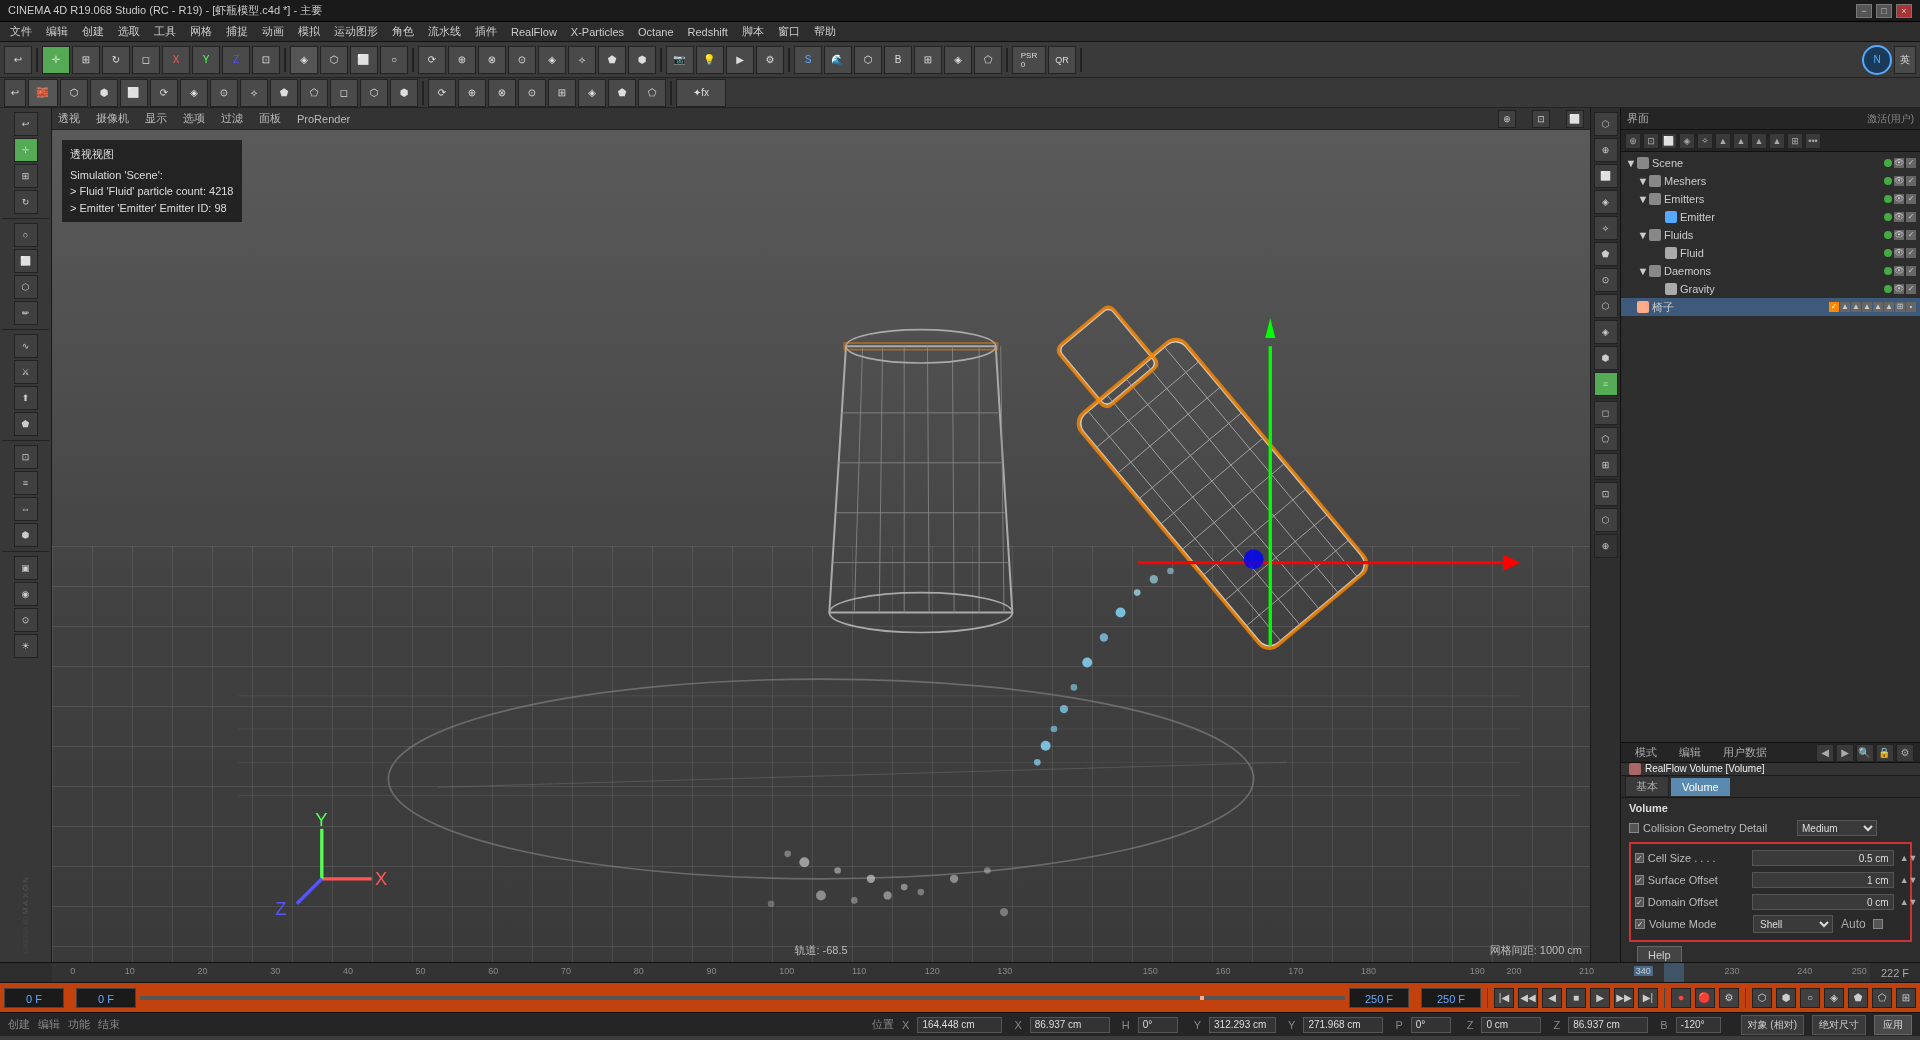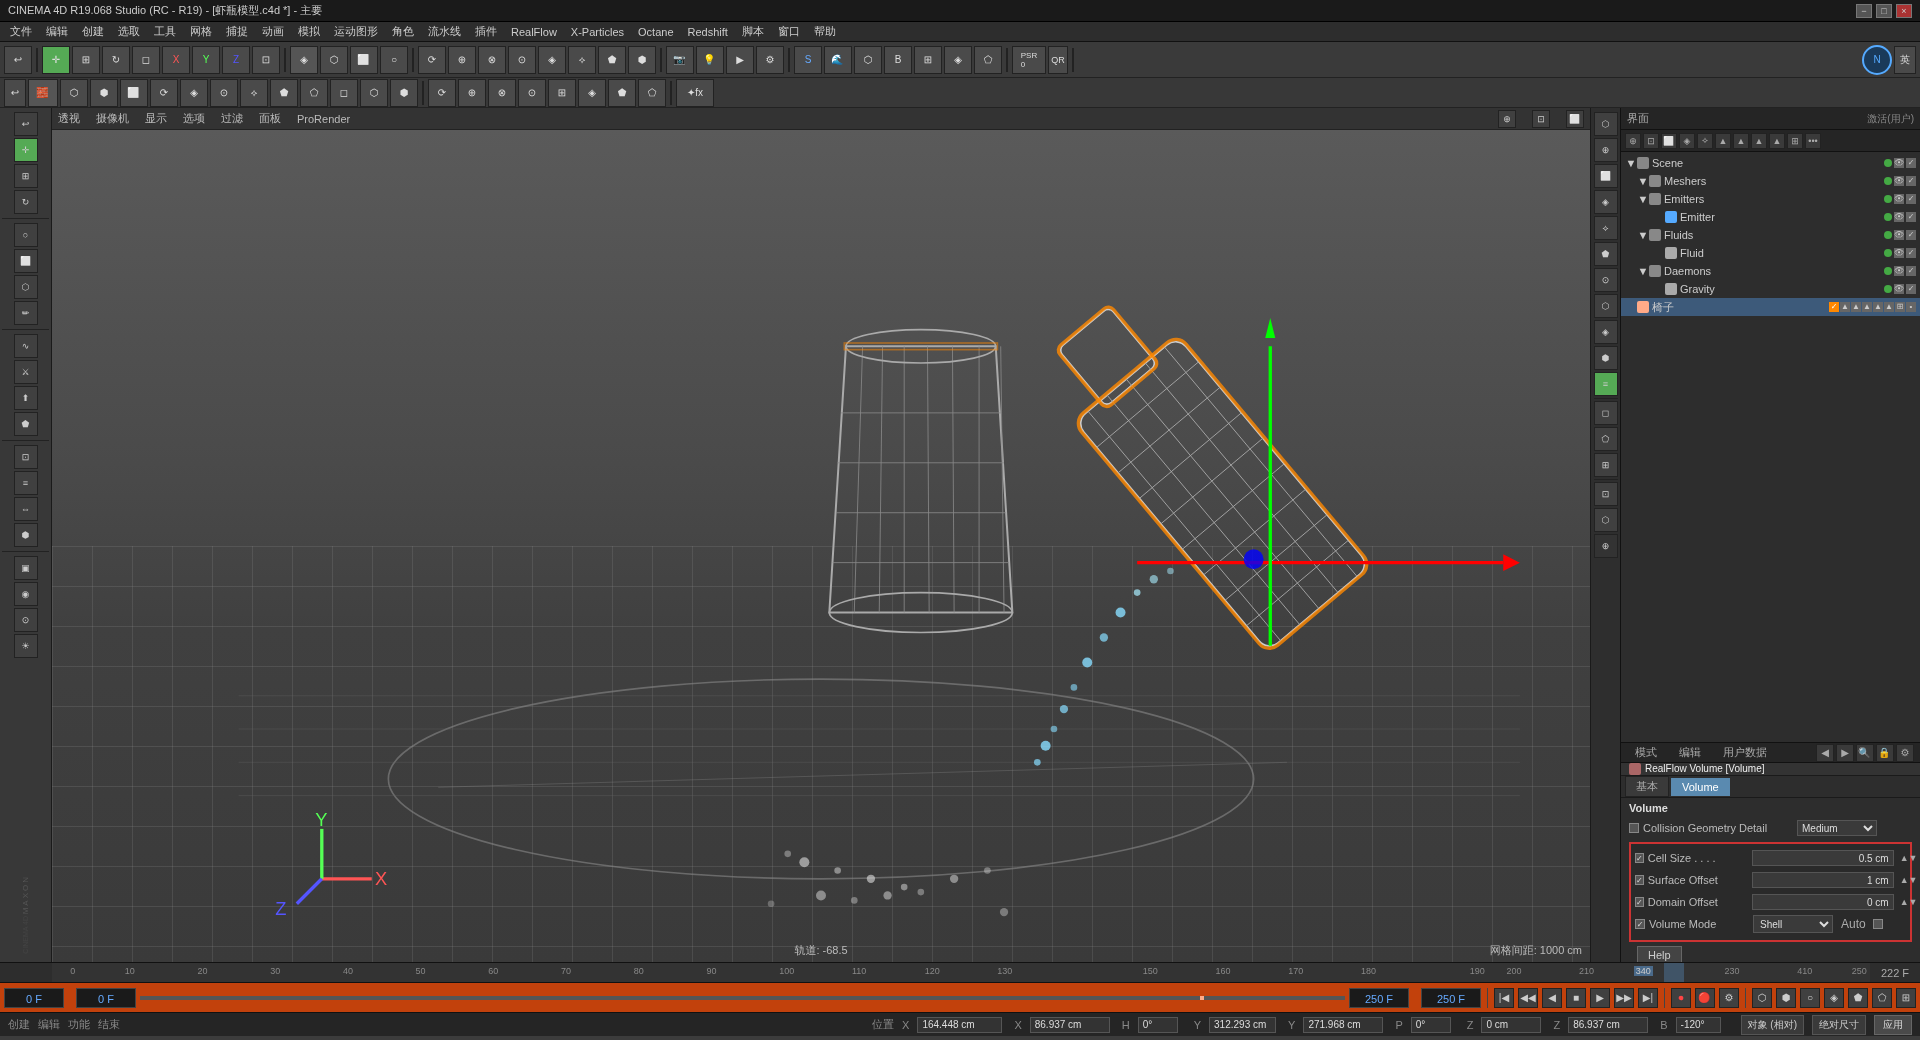--- a/index.html
+++ b/index.html
@@ -693,21 +693,21 @@
 
   <div class="tool-btn" style="color:#6af;">S</div>
   <div class="tool-btn">🌊</div>
   <div class="tool-btn">⬡</div>
   <div class="tool-btn">B</div>
   <div class="tool-btn">⊞</div>
   <div class="tool-btn">◈</div>
   <div class="tool-btn">⬠</div>
   <div class="tool-separator"></div>
   <div class="tool-btn" style="font-size:8px;width:34px;">PSR<br style="line-height:0">0</div>
-  <div class="tool-btn" style="font-size:9px;width:20px;">QR</div>
+  <div class="tool-btn" style="font-size:9px;width:28px;">QR</div>
   <div class="tool-separator"></div>
   <div style="flex:1"></div>
 
   <div class="avatar-circle">N</div>
   <div class="tool-btn" style="width:22px;font-size:10px;">英</div>
 </div>
 
 <div id="toolbar2">
   <div class="tool-btn" style="width:22px;">↩</div>
   <div class="tool-btn" style="background:#555;width:30px;">🧱</div>
@@ -726,21 +726,21 @@
   <div class="tool-separator"></div>
   <div class="tool-btn">⟳</div>
   <div class="tool-btn">⊕</div>
   <div class="tool-btn">⊗</div>
   <div class="tool-btn">⊙</div>
   <div class="tool-btn">⊞</div>
   <div class="tool-btn">◈</div>
   <div class="tool-btn">⬟</div>
   <div class="tool-btn">⬠</div>
   <div class="tool-separator"></div>
-  <div class="tool-btn" style="font-size:10px;width:38px;">✦fx</div>
+  <div class="tool-btn" style="font-size:10px;width:50px;">✦fx</div>
 </div>
 
 <div id="main-layout" style="height: calc(1040px - 22px - 20px - 36px - 30px - 24px - 30px - 24px); display:flex; flex-direction: row;">
 
   <div id="left-tools">
     <div class="side-tool">↩</div>
     <div class="side-tool" style="background:#5a5;">✛</div>
     <div class="side-tool">⊞</div>
     <div class="side-tool">↻</div>
     <div style="width:100%;height:1px;background:#222;margin:2px 0;"></div>
@@ -781,20 +781,26 @@
       <div style="flex:1;"></div>
 
       <div class="side-tool" style="width:18px;height:18px;font-size:9px;">⊕</div>
       <div class="side-tool" style="width:18px;height:18px;font-size:9px;">⊡</div>
       <div class="side-tool" style="width:18px;height:18px;font-size:9px;">⬜</div>
     </div>
 
     <div id="viewport">
       <div class="viewport-grid"></div>
 
+      <div class="viewport-info-box">
+        <div style="margin-bottom:4px;">透视视图</div>
+        <div>Simulation 'Scene':</div>
+        <div>&gt; Fluid 'Fluid' particle count: 4218</div>
+        <div>&gt; Emitter 'Emitter' Emitter ID: 98</div>
+      </div>
 
       <svg class="viewport-svg" viewBox="0 0 860 500" preserveAspectRatio="xMidYMid meet">
 
         <ellipse cx="430" cy="390" rx="260" ry="60" fill="none" stroke="#888" stroke-width="1" opacity="0.6"></ellipse>
         <line x1="200" y1="395" x2="710" y2="380" stroke="#888" stroke-width="0.5" opacity="0.4"></line>
 
         <line x1="80" y1="340" x2="850" y2="340" stroke="#666" stroke-width="0.5" opacity="0.4"></line>
         <line x1="80" y1="360" x2="850" y2="360" stroke="#666" stroke-width="0.5" opacity="0.4"></line>
         <line x1="80" y1="380" x2="850" y2="380" stroke="#666" stroke-width="0.5" opacity="0.4"></line>
         <line x1="80" y1="400" x2="850" y2="400" stroke="#666" stroke-width="0.5" opacity="0.4"></line>
@@ -1159,21 +1165,21 @@
     <div style="position:absolute;top:18px;left:56%;font-size:9px;color:#888;">140</div>
     <div style="position:absolute;top:3px;left:60%;font-size:9px;color:#888;">150</div>
     <div style="position:absolute;top:3px;left:64%;font-size:9px;color:#888;">160</div>
     <div style="position:absolute;top:3px;left:68%;font-size:9px;color:#888;">170</div>
     <div style="position:absolute;top:3px;left:72%;font-size:9px;color:#888;">180</div>
     <div style="position:absolute;top:3px;left:76%;font-size:9px;color:#888;margin-left:36px;">190</div>
     <div style="position:absolute;top:3px;left:80%;font-size:9px;color:#888;">200</div>
     <div style="position:absolute;top:3px;left:84%;font-size:9px;color:#888;">210</div>
     <div style="position:absolute;top:3px;left:87%;font-size:9px;color:#ccc;background:#4a6a8a;padding:0 2px;">340</div>
     <div style="position:absolute;top:3px;left:92%;font-size:9px;color:#888;">230</div>
-    <div style="position:absolute;top:3px;left:96%;font-size:9px;color:#888;">410</div>
+    <div style="position:absolute;top:3px;left:96%;font-size:9px;color:#888;">240</div>
     <div style="position:absolute;top:3px;left:99%;font-size:9px;color:#888;">250</div>
   </div>
   <div style="width:50px;text-align:center;font-size:11px;color:#aaa;">222 F</div>
 </div>
 
 <div id="transport-bar">
   <div class="transport-time">0 F</div>
   <div style="width:4px;"></div>
   <div class="transport-time">0 F</div>
   <div style="flex:1;">

